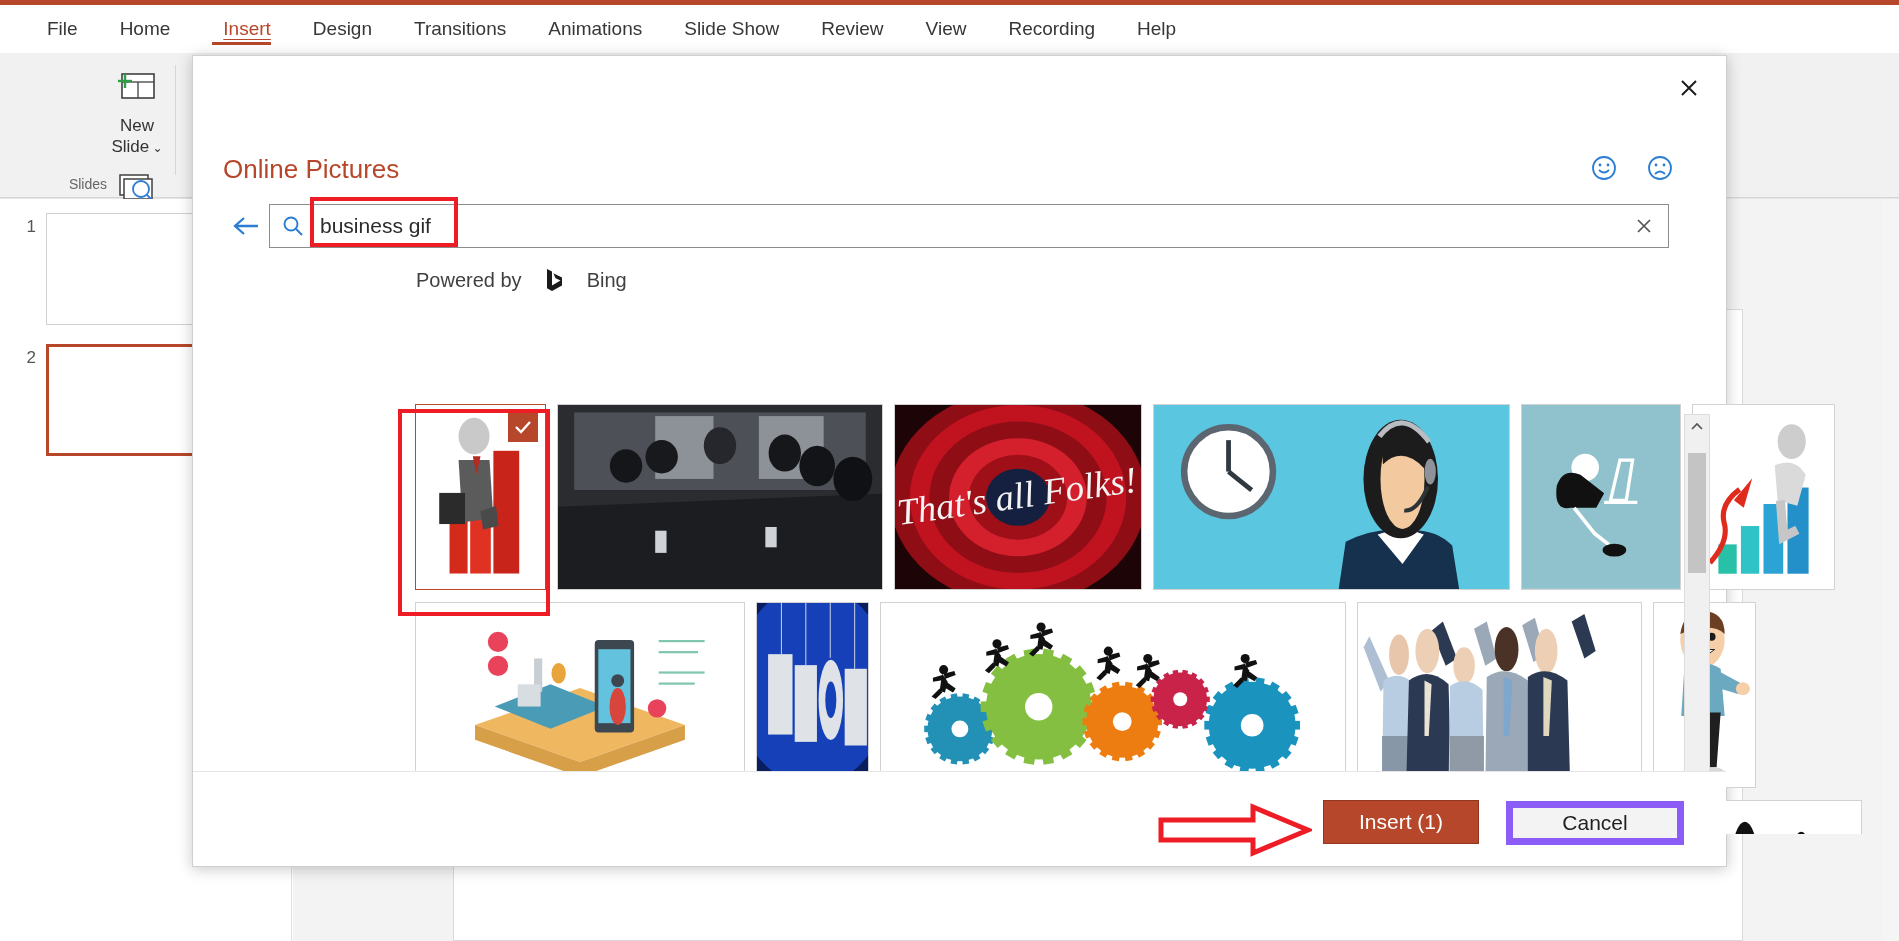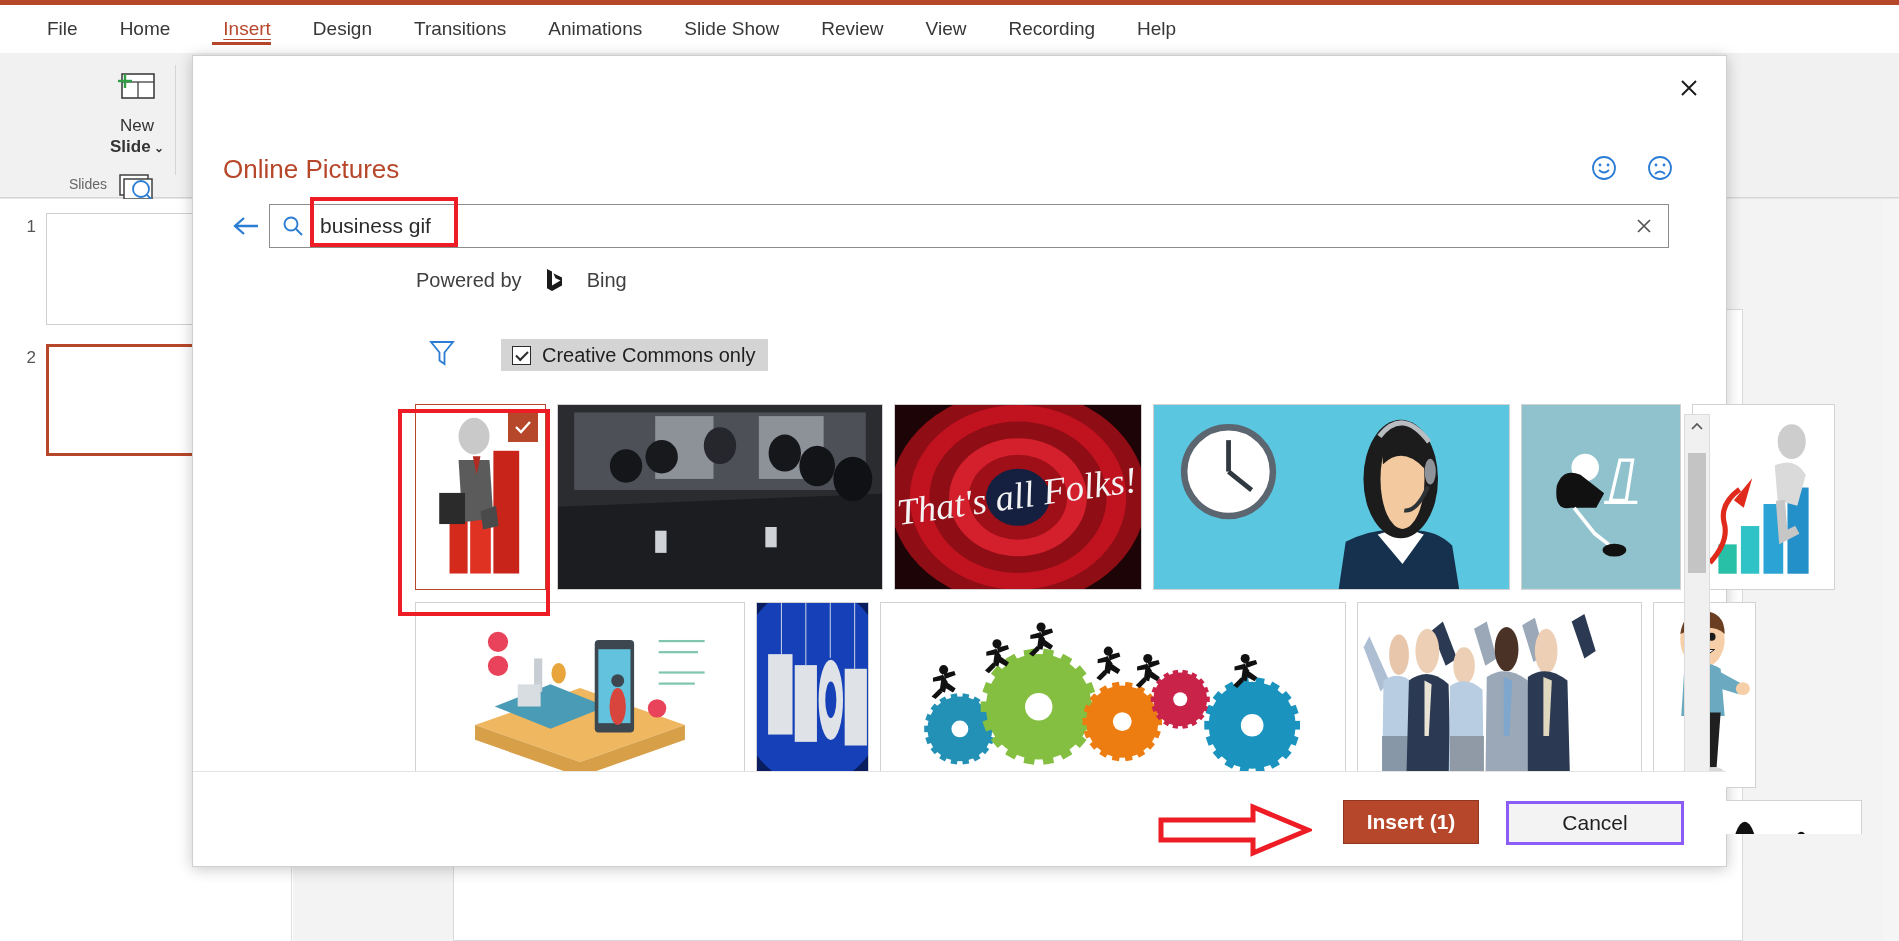--- a/index.html
+++ b/index.html
@@ -104,23 +104,23 @@
   .res-scroll .arrow.up { top:0; } .res-scroll .arrow.down { bottom:0; }
   .res-scroll .thumbbar { position:absolute; left:3px; top:38px; width:18px; height:120px;
                           background:#c4c4c4; cursor:pointer; }
 
   
   .dlg-footer { position:absolute; left:0; bottom:0; width:100%; height:95px; background:#fff;
                 border-top:1px solid #e4e4e4; }
   .footer-note { position:absolute; left:29px; top:36px; font-size:20px; color:#333; display:flex; align-items:center; gap:0; }
   .learn-link { color:#b7472a; text-decoration:underline; border:1px solid #bdbdbd; padding:2px 4px;
                 margin-left:8px; cursor:pointer; }
-  .btn { height:44px; font-size:21px; cursor:pointer; border:3px solid #8b5cf6; background:#f3f3f3; color:#1f1f1f; }
-  .btn-insert { position:absolute; right:247px; top:28px; width:136px; background:#b7472a; color:#fff;
-                border:1px solid #8f3720; font-weight:bold; }
+  .btn { height:44px; font-size:21px; cursor:pointer; border:7px solid #8b5cf6; background:#f3f3f3; color:#1f1f1f; }
+  .btn-insert { position:absolute; right:247px; top:28px; width:156px; background:#b7472a; color:#fff;
+                border:1px solid #8f3720; font-weight:normal; }
   .btn-cancel { position:absolute; right:42px; top:29px; width:178px; }
   .annot-arrow { position:absolute; right:414px; top:30px; width:155px; height:56px; pointer-events:none; }
 
   
   .art { position:absolute; inset:0; }
 </style>
 </head>
 <body>
 
 <div id="app">
@@ -172,21 +172,21 @@
           <span class="ritem-icon">
             <svg width="46" height="40" viewBox="0 0 46 40">
               <rect x="8" y="8" width="32" height="24" fill="#fff" stroke="#404040" stroke-width="1.6"></rect>
               <line x1="8" y1="16" x2="40" y2="16" stroke="#404040" stroke-width="1.3"></line>
               <line x1="24" y1="16" x2="24" y2="32" stroke="#404040" stroke-width="1.3"></line>
               <line x1="11" y1="8" x2="11" y2="22" stroke="#2f9e44" stroke-width="2.4"></line>
               <line x1="4" y1="15" x2="18" y2="15" stroke="#2f9e44" stroke-width="2.4"></line>
             </svg>
           </span>
           <span class="ritem-text">New</span>
-          <span class="ritem-text" style="margin-top:0;font-weight:bold;">
+          <span class="ritem-text" style="margin-top:0;">
             <span>Slide</span><span class="caret"> ⌄</span>
           </span>
         </div>
         <div class="ritem">
           <span class="ritem-icon">
             <svg width="46" height="40" viewBox="0 0 46 40">
               <rect x="6" y="7" width="28" height="20" fill="#fff" stroke="#404040" stroke-width="1.5"></rect>
               <rect x="10" y="11" width="28" height="20" fill="#fff" stroke="#404040" stroke-width="1.5"></rect>
               <circle cx="27" cy="21" r="8" fill="none" stroke="#2b7cd3" stroke-width="1.8"></circle>
               <line x1="33" y1="27" x2="40" y2="34" stroke="#2b7cd3" stroke-width="1.8"></line>
@@ -294,31 +294,20 @@
     <div class="powered">
       <span>Powered by</span>
       <span class="bing-logo">
         <svg width="17" height="24" viewBox="0 0 17 24">
             <path d="M1 1 L6 3.4 V17.5 L14.5 12.6 L9.6 10.3 L7.3 5.2 L16 9.6 V17.4 L6 23 L1 20.2 Z" fill="#1a1a1a"></path>
           </svg>
       </span>
       <span>Bing</span>
     </div>
 
-    <div class="filterrow">
-      <span class="funnel">
-        <svg width="26" height="28" viewBox="0 0 26 28">
-            <path d="M2 3 H24 L15.5 13.5 V25 L10.5 21.5 V13.5 Z" fill="none" stroke="#2b7cd3" stroke-width="1.8"></path>
-          </svg>
-      </span>
-      <span class="cc-chip">
-        <span class="cc-box"></span>
-        <span class="cc-label">Creative Commons only</span>
-      </span>
-    </div>
 
     <div class="results" id="results">
         <div class="resrow">
           <div class="thumb selected" style="width: 131px; height: 186px;">
             <svg class="art" viewBox="0 0 131 186" preserveAspectRatio="none">
       <rect width="131" height="186" fill="#fff"></rect>
         <rect x="34.06" y="115.32" width="18.340000000000003" height="55.8" fill="#d42a1c"></rect>
         <rect x="55.019999999999996" y="85.56" width="20.96" height="85.56" fill="#e03223"></rect>
         <rect x="78.6" y="46.5" width="26.200000000000003" height="124.62" fill="#c8241a"></rect>
         <ellipse cx="58.95" cy="31.62" rx="15.719999999999999" ry="18.6" fill="#c9c9c9"></ellipse>

